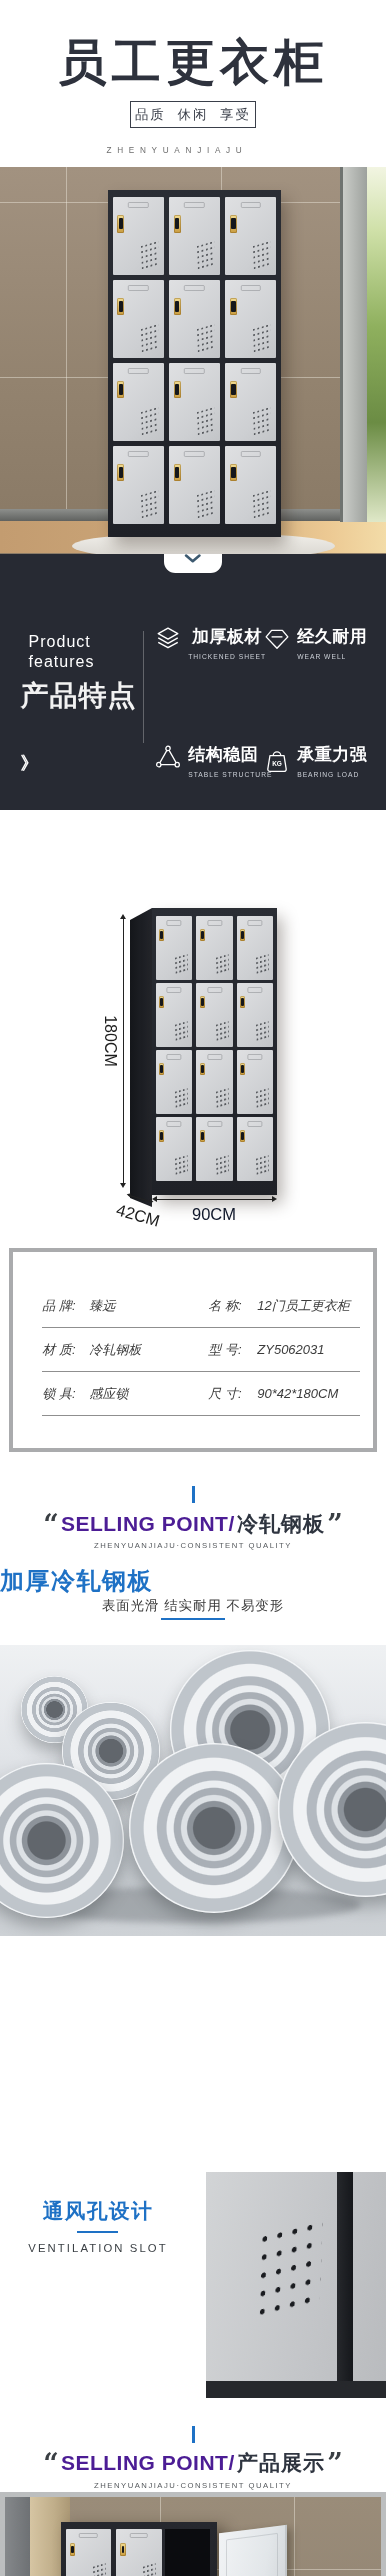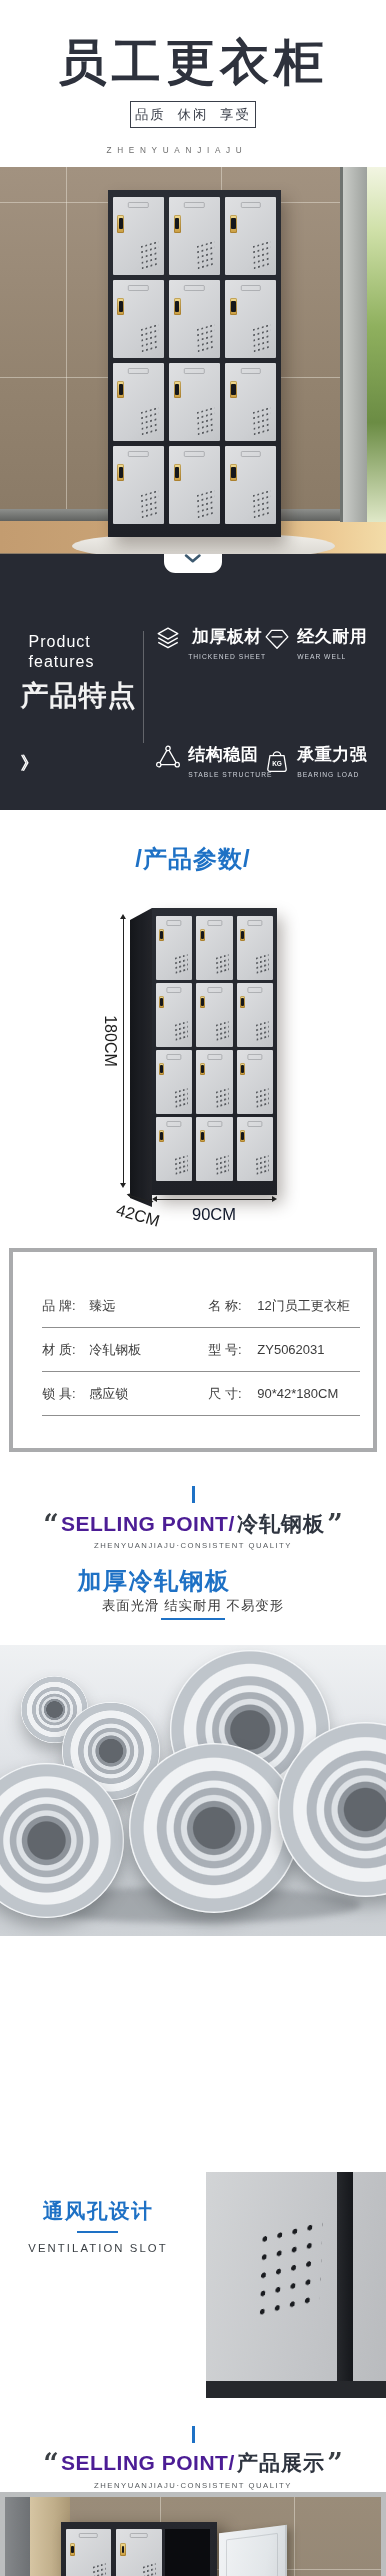--- a/index.html
+++ b/index.html
@@ -74,35 +74,35 @@
   .dim-line-h::after{right:-5.2px;border-left:5.2px solid #222;}
   .dim-90{left:183px;top:1205px;width:62px;text-align:center;font-size:16.5px;color:#0f172a;}
   .dim-line-d{left:128px;top:1198px;width:24px;height:1px;background:#222;transform:rotate(16deg);}
   .dim-line-d::before,.dim-line-d::after{content:"";position:absolute;top:-2.1px;border:2.6px solid transparent;}
   .dim-line-d::before{left:-4.1px;border-right:4.1px solid #222;}
   .dim-line-d::after{right:-4.1px;border-left:4.1px solid #222;}
   .dim-42{left:112px;top:1206px;width:52px;text-align:center;transform:rotate(16deg);font-size:16.5px;color:#1c1c1c;}
 
   
   .spec-table{left:9.3px;top:1248px;width:368px;height:204px;border:4.1px solid #aaabad;background:#fff;box-sizing:border-box;}
-  .spec-rows{position:absolute;left:29px;top:32px;width:318px;}
+  .spec-rows{position:absolute;left:29px;top:32px;width:318px;font-style:italic;}
   .spec-row{position:relative;height:43px;display:flex;align-items:center;border-bottom:0.5px solid #8f8f8f;}
   .spec-row span{font-size:13px;color:#3c3c3c;}
   .sl1{position:absolute;left:0;}  .sv1{position:absolute;left:47px;}
   .sl2{position:absolute;left:166px;} .sv2{position:absolute;left:215px;}
 
   
   .blue-bar{width:3.1px;height:16.5px;background:#1e71c5;}
   .sp-head{width:386px;text-align:center;white-space:nowrap;}
   .sp-head .q{font-family:"DejaVu Serif","Liberation Serif",serif;font-size:27px;font-weight:700;color:#3a3f44;vertical-align:-3.1px;}
   .sp-head .en{font-size:21px;font-weight:700;color:#4c1d95;letter-spacing:0.5px;}
   .sp-head .zh{font-size:21px;font-weight:700;color:#2f3540;letter-spacing:1px;}
   .sp-sub{width:386px;text-align:center;font-size:7.7px;color:#565a5e;letter-spacing:1.5px;}
 
-  .det-title{left:0;top:1565px;width:308px;text-align:center;font-size:24px;font-weight:700;color:#1e71c5;letter-spacing:1.5px;}
+  .det-title{left:0;top:1565px;width:308px;text-align:left;font-size:24px;font-weight:700;color:#1e71c5;letter-spacing:1.5px;}
   .det-sub{left:0;top:1597px;width:386px;text-align:center;font-size:13.4px;color:#3a3a3a;letter-spacing:1px;}
   .det-line{left:161px;top:1618px;width:64px;height:2.1px;background:#1e71c5;}
 
   
   .coils{left:0;top:1645px;width:386px;height:291px;overflow:hidden;
     background:linear-gradient(180deg,#eff1f3 0%,#e1e4e8 38%,#c3c8cd 72%,#ced2d6 100%);}
   .coil{position:absolute;border-radius:50%;
     background:radial-gradient(circle,#61666c 0 17%,#8d939a 18% 22%,#dde1e5 23% 27%,#a9afb6 28% 33%,#ebeef1 34% 39%,#b3b9c0 40% 47%,#f0f2f4 48% 58%,#bfc5cb 59% 69%,#f4f6f8 70% 84%,#c6cbd1 85% 100%);
     box-shadow:0 9.3px 15.5px rgba(60,65,70,.35);}
   .coil-shadow{position:absolute;background:rgba(90,95,100,.35);border-radius:50%;filter:blur(3.1px);}
@@ -294,21 +294,20 @@
         </g>
         <text x="24" y="35" text-anchor="middle" font-size="12" font-weight="bold" fill="#fff" font-family="Liberation Sans, sans-serif">KG</text>
       </svg>
       <div class="txt">
         <div class="zh">承重力强</div>
         <div class="en">BEARING LOAD</div>
       </div>
     </div>
   </div>
 
-  <div class="abs pp-title">/产品参数/</div>
 
   <div class="abs diag-side"></div>
   <div class="abs locker locker--diagram diag-front">
     <div class="doors" id="diag-doors">
         <div class="door">
           <i class="handle"></i>
           <i class="lock"></i>
           <i class="vents"></i>
         </div>
         <div class="door">

